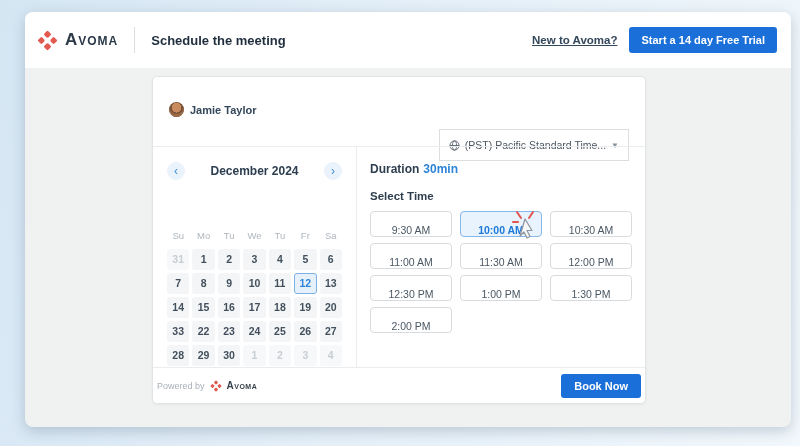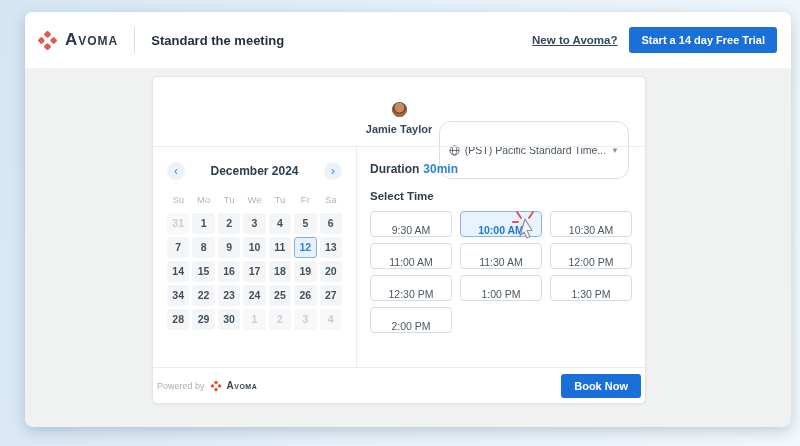--- a/index.html
+++ b/index.html
@@ -16,40 +16,40 @@
   .page-title{font-weight:bold;font-size:13px;color:#1f2d3d;}
   .hdr-right{margin-left:auto;display:flex;align-items:center;gap:12px;}
   .new-to{font-weight:bold;font-size:11.5px;color:#33475b;text-decoration:underline;}
   .trial-btn{background:#1b6fd8;color:#fff;font-weight:bold;font-size:11px;border:none;
     border-radius:3px;padding:7px 12px;cursor:pointer;font-family:inherit;}
   
   .card{position:absolute;left:127px;top:64px;width:494px;height:328px;background:#fff;
     border:1px solid #e2e4e6;border-radius:5px;box-sizing:border-box;box-shadow:0 1px 3px rgba(0,0,0,.05);}
   .card-header{position:relative;height:69px;padding:14px 16px 0;box-sizing:border-box;}
   .meeting-title{font-size:13px;font-weight:bold;color:#33475b;}
-  .host-row{display:flex;align-items:center;gap:6px;margin-top:11px;flex-direction:column;}
+  .host-row{display:flex;align-items:center;gap:6px;margin-top:11px;}
   .avatar{width:15px;height:15px;border-radius:50%;
     background:radial-gradient(circle at 50% 38%, #c98a5e 0 40%, #7a5238 41% 100%);
     box-shadow:inset 0 -3px 0 #9a6a47;}
   .host-name{font-size:11px;font-weight:bold;color:#33475b;}
-  .tz-select{position:absolute;right:16px;top:44px;height:24px;display:flex;align-items:center;gap:5px;
-    background:#fff;border:1px solid #dcdfe2;border-radius:12px;padding:16px 9px;cursor:pointer;}
+  .tz-select{position:absolute;right:16px;top:52px;height:24px;display:flex;align-items:center;gap:5px;
+    background:#fff;border:1px solid #dcdfe2;border-radius:0;padding:3px 9px;cursor:pointer;}
   .tz-text{font-size:10.5px;color:#4a5560;}
   .tz-caret{font-size:8px;color:#8a939c;}
   .card-content{position:absolute;left:0;right:0;top:69px;bottom:36px;border-top:1px solid #eaeced;
     display:flex;}
   
   .cal-panel{width:214px;border-right:1px solid #eaeced;box-sizing:border-box;padding:15px 14px;}
   .cal-nav{display:flex;align-items:center;justify-content:space-between;}
   .nav-btn{width:18px;height:18px;border-radius:50%;border:none;background:#eaf2fc;color:#3d8fd9;
     font-size:12px;line-height:18px;text-align:center;padding:0;cursor:pointer;font-family:inherit;}
   .month-label{font-size:12px;font-weight:bold;color:#2c3e50;}
   .cal-weekdays,.cal-grid{display:grid;grid-template-columns:repeat(7,1fr);gap:3px;}
   .cal-weekdays{margin-top:14px;}
-  .wd{font-size:9.5px;color:#aeb6bd;text-align:center;}
+  .wd{font-size:9.5px;color:#aeb6bd;text-align:center;margin-top:36px;}
   .cal-grid{margin-top:8px;}
   .day{height:21px;line-height:21px;text-align:center;font-size:10.5px;font-weight:bold;color:#42505e;
     background:#f4f5f6;border-radius:3px;cursor:pointer;box-sizing:border-box;}
   .day.out{color:#c8cdd3;background:#f7f8f9;cursor:default;}
   .day.sel{background:#e7f1fc;border:1px solid #7db1e5;color:#2e84d6;line-height:19px;}
   
   .time-panel{flex:1;position:relative;padding:15px 13px;box-sizing:border-box;}
   .duration-row{font-size:12px;font-weight:bold;color:#2f3e4e;}
   .duration-val{color:#2e84d6;margin-left:4px;}
   .select-time{font-size:11.5px;font-weight:bold;color:#2f3e4e;margin-top:14px;}
@@ -79,21 +79,21 @@
         <svg width="21" height="21" viewBox="0 0 24 24">
           <rect x="8.8" y="1.8" width="6.4" height="6.4" rx="1.4" fill="#e25950" transform="rotate(45 12 5)"></rect>
           <rect x="15.8" y="8.8" width="6.4" height="6.4" rx="1.4" fill="#e25950" transform="rotate(45 19 12)"></rect>
           <rect x="8.8" y="15.8" width="6.4" height="6.4" rx="1.4" fill="#e25950" transform="rotate(45 12 19)"></rect>
           <rect x="1.8" y="8.8" width="6.4" height="6.4" rx="1.4" fill="#e25950" transform="rotate(45 5 12)"></rect>
           <rect x="9.5" y="9.5" width="5" height="5" fill="#ffffff" transform="rotate(45 12 12)"></rect>
         </svg>
         <span class="brand-text">Avoma</span>
       </div>
       <div class="hdr-divider"></div>
-      <span class="page-title">Standard the meeting</span>
+      <span class="page-title">Schedule the meeting</span>
       <div class="hdr-right">
         <span class="new-to">New to Avoma?</span>
         <button class="trial-btn">Start a 14 day Free Trial</button>
       </div>
     </div>
 
     <div class="card">
 
       <div class="card-header">
         <div class="host-row">
@@ -143,21 +143,21 @@
               <div class="day">11</div>
               <div class="day sel">12</div>
               <div class="day">13</div>
               <div class="day">14</div>
               <div class="day">15</div>
               <div class="day">16</div>
               <div class="day">17</div>
               <div class="day">18</div>
               <div class="day">19</div>
               <div class="day">20</div>
-              <div class="day">34</div>
+              <div class="day">33</div>
               <div class="day">22</div>
               <div class="day">23</div>
               <div class="day">24</div>
               <div class="day">25</div>
               <div class="day">26</div>
               <div class="day">27</div>
               <div class="day">28</div>
               <div class="day">29</div>
               <div class="day">30</div>
               <div class="day out">1</div>

